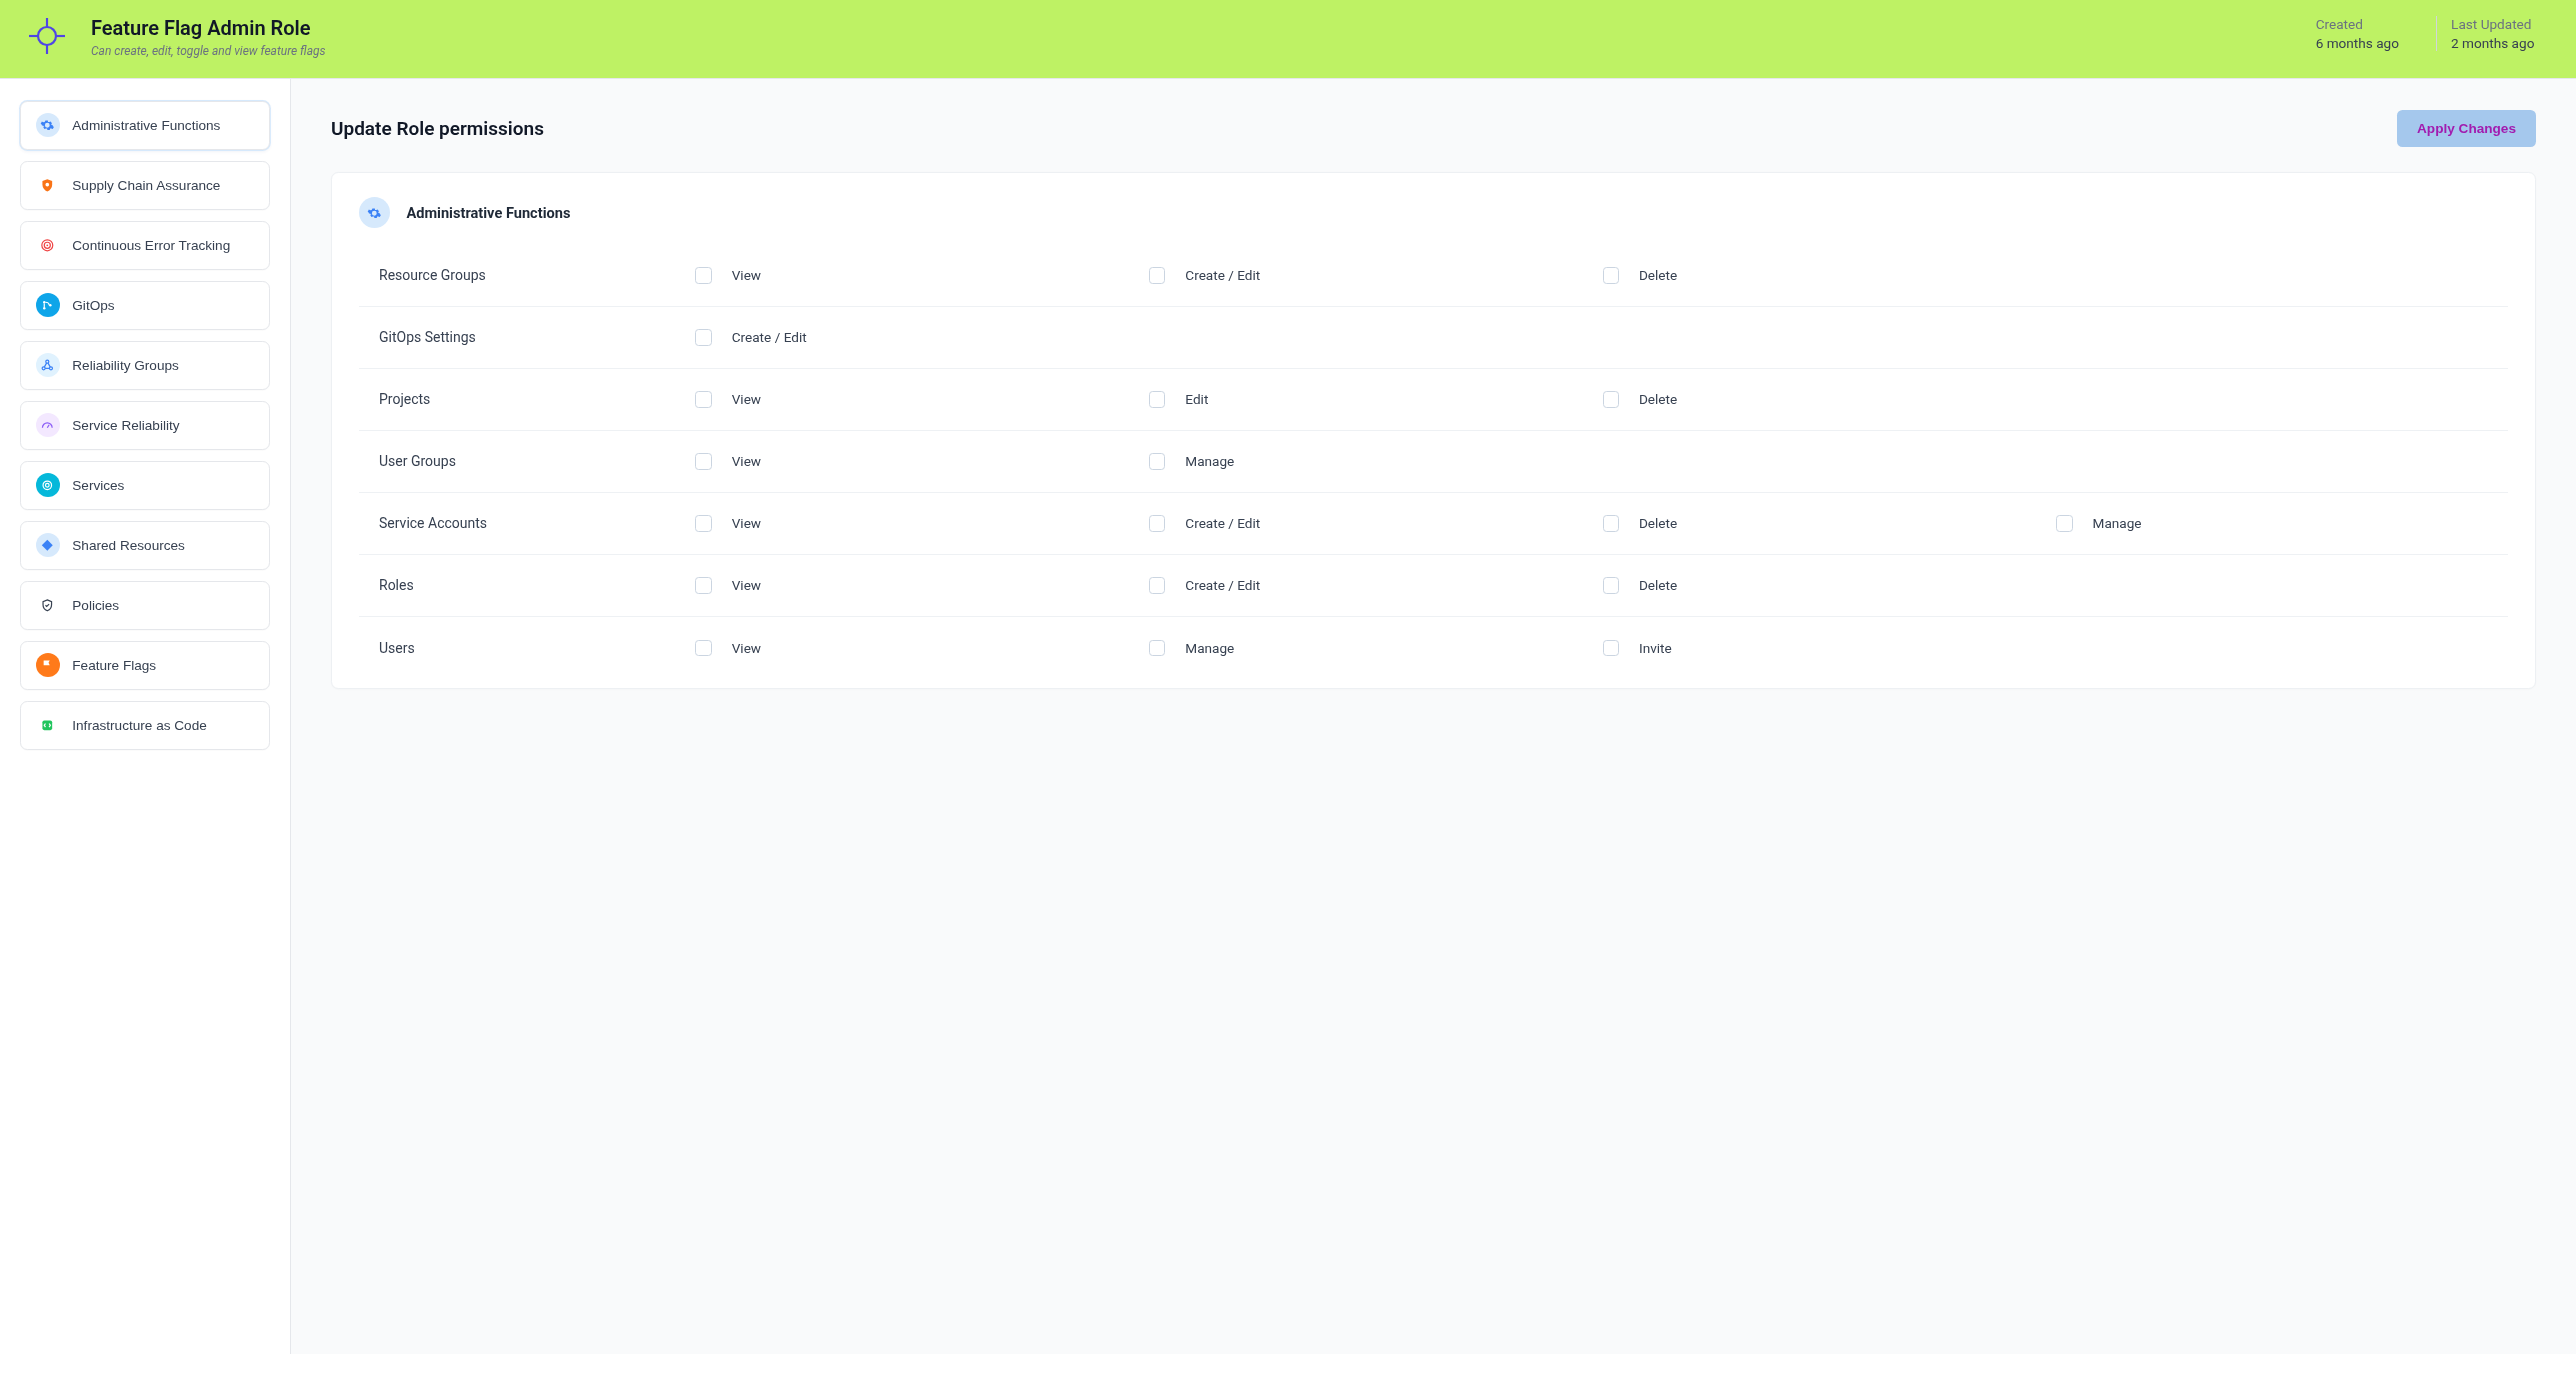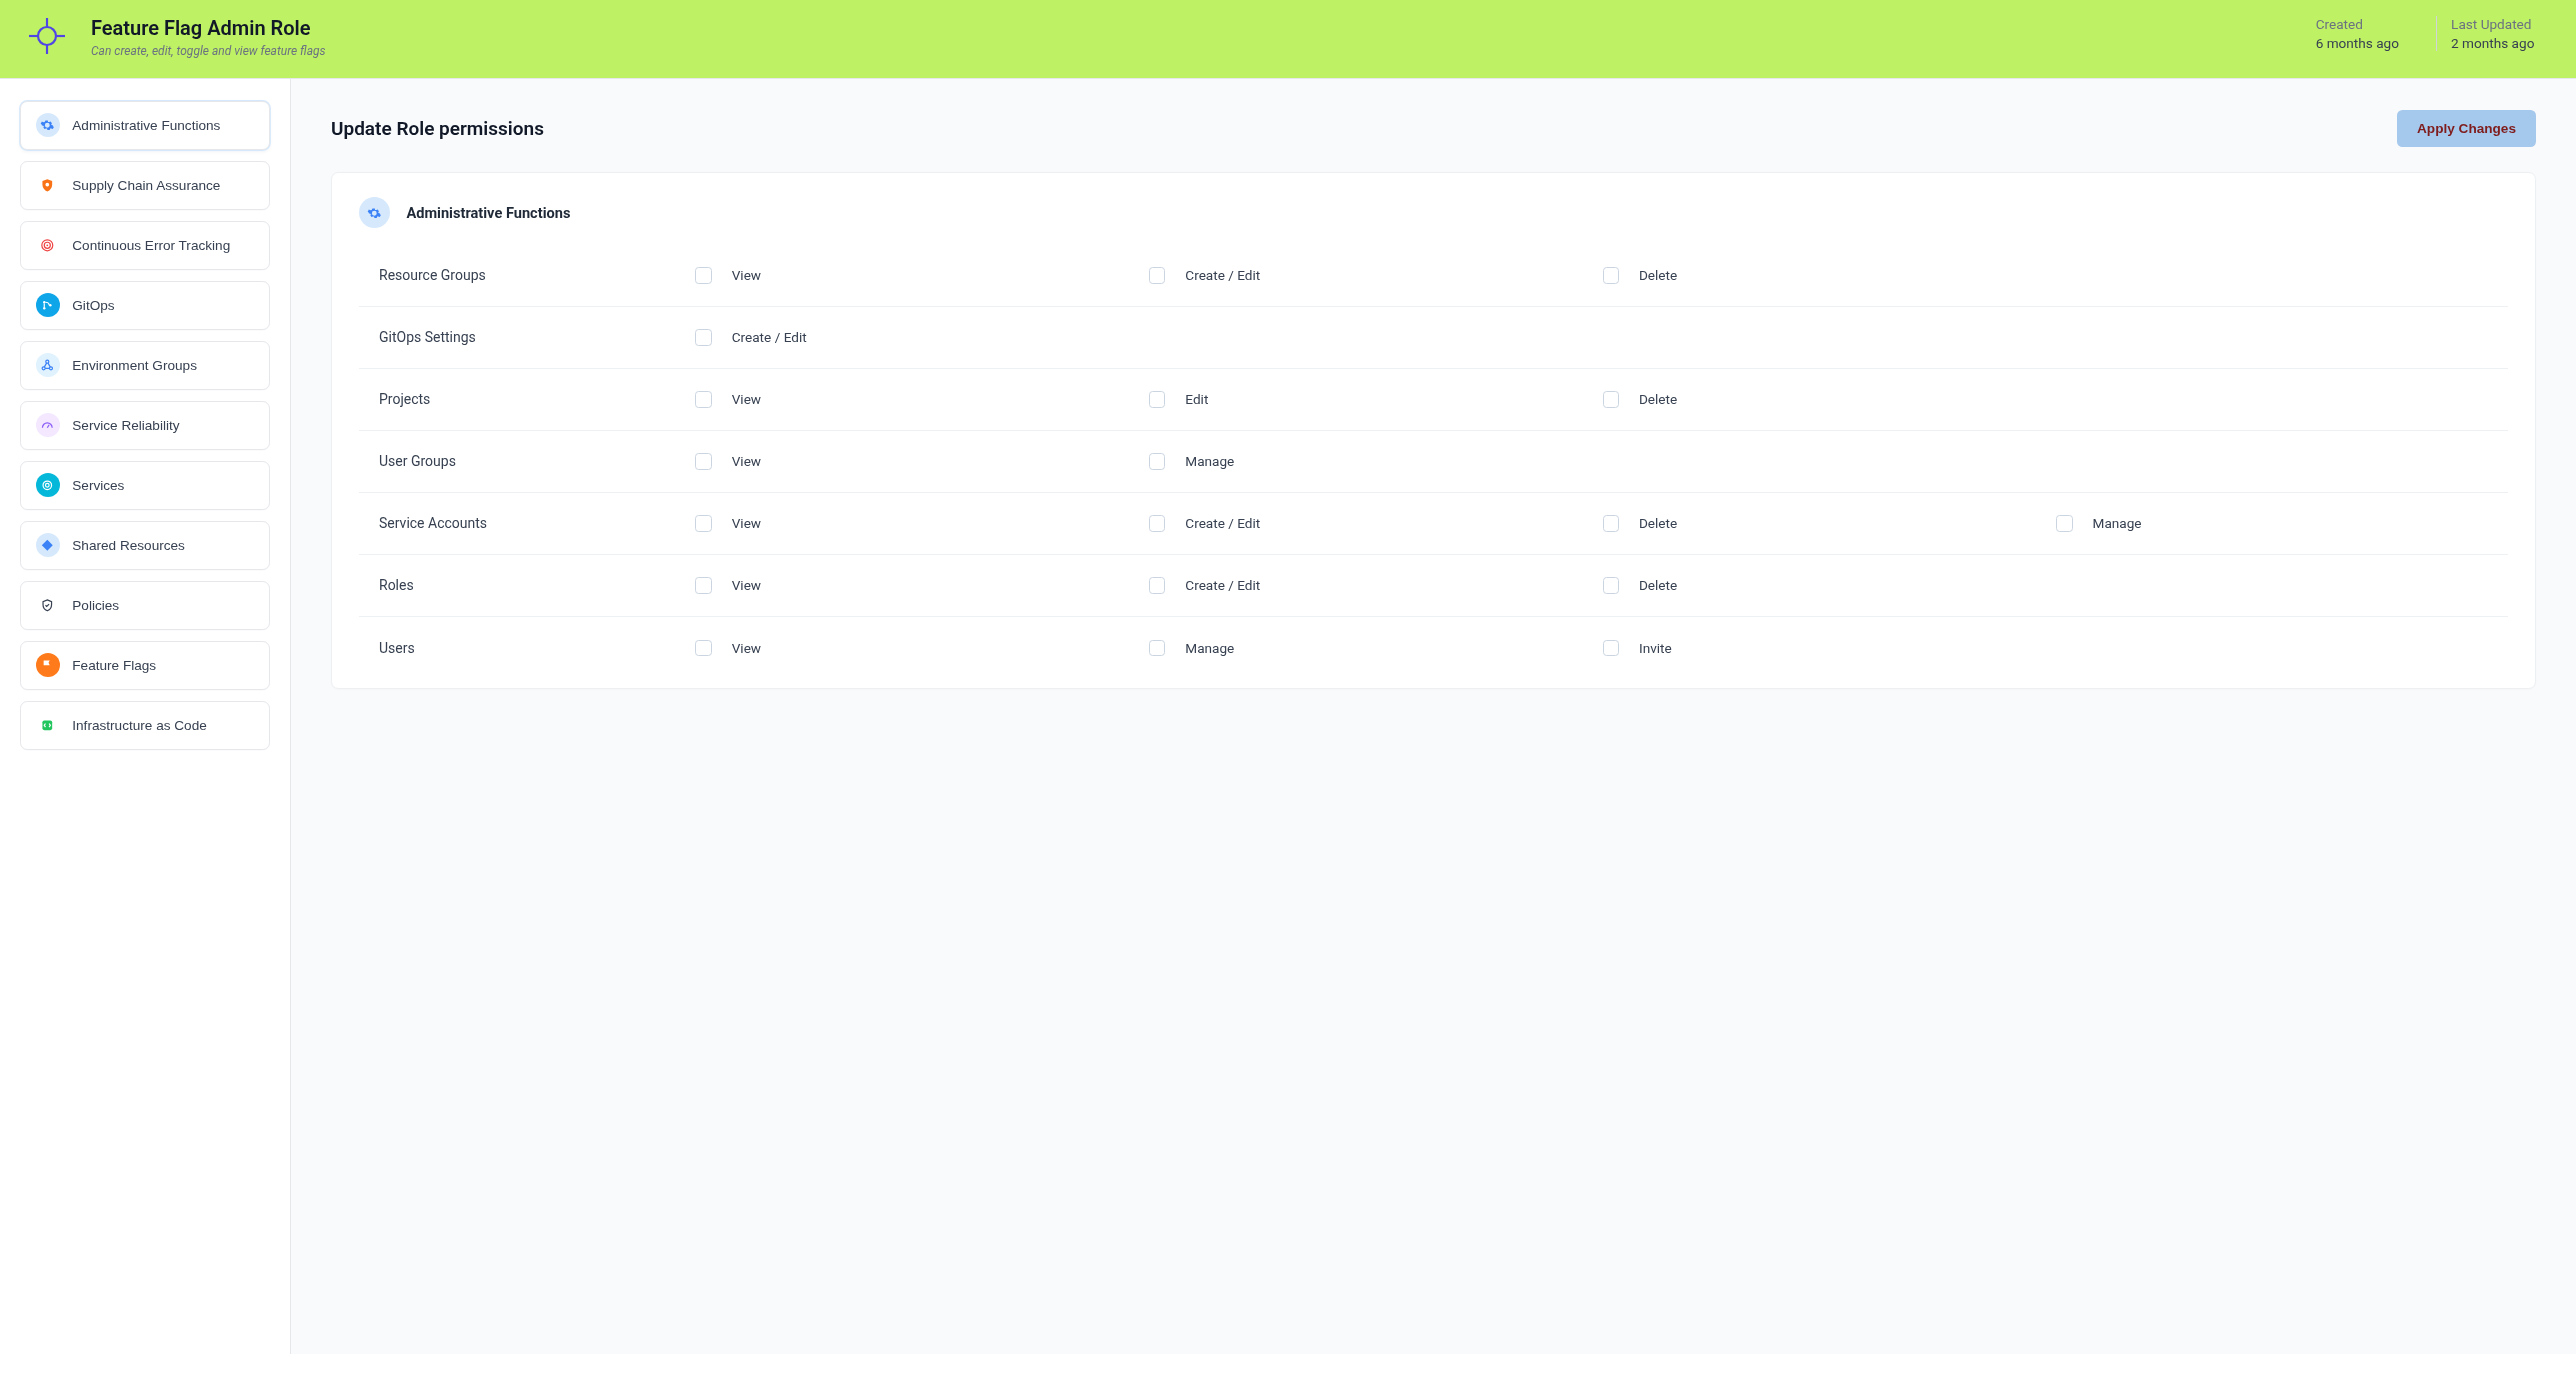--- a/index.html
+++ b/index.html
@@ -92,21 +92,21 @@
       padding: 31px 40px 55px;
     }
     .main-header {
       display: flex; align-items: center; justify-content: space-between;
       margin-bottom: 25.5px;
       gap: 12px;
     }
     .main-title { font-size: 19px; font-weight: 600; color:#111827; }
     .apply-btn {
       background: #a5c8ed;
-      color: #7f1d1d;
+      color: #a21caf;
       font-weight: 700;
       font-size: 13.6px;
       border: none;
       border-radius: 5.5px;
       padding: 11px 20px;
       cursor: pointer;
     }
 
     
     .panel {
@@ -230,21 +230,21 @@
 
     <button class="side-item">
       <span class="ic ic-lightcyan">
         <svg viewBox="0 0 24 24" fill="none" stroke="#3b82f6" stroke-width="2">
             <circle cx="12" cy="6" r="2.5"></circle>
             <circle cx="6" cy="17" r="2.5"></circle>
             <circle cx="18" cy="17" r="2.5"></circle>
             <path d="M11 8l-4 7M13 8l4 7M8.5 17h7"></path>
           </svg>
       </span>
-      <span>Environment Groups</span>
+      <span>Reliability Groups</span>
     </button>
 
     <button class="side-item">
       <span class="ic ic-violet-circle">
         <svg viewBox="0 0 24 24" fill="none" stroke="#8b5cf6" stroke-width="2">
             <path d="M4 16a8 8 0 0116 0"></path>
             <line x1="12" y1="16" x2="15" y2="11"></line>
           </svg>
       </span>
       <span>Service Reliability</span>

